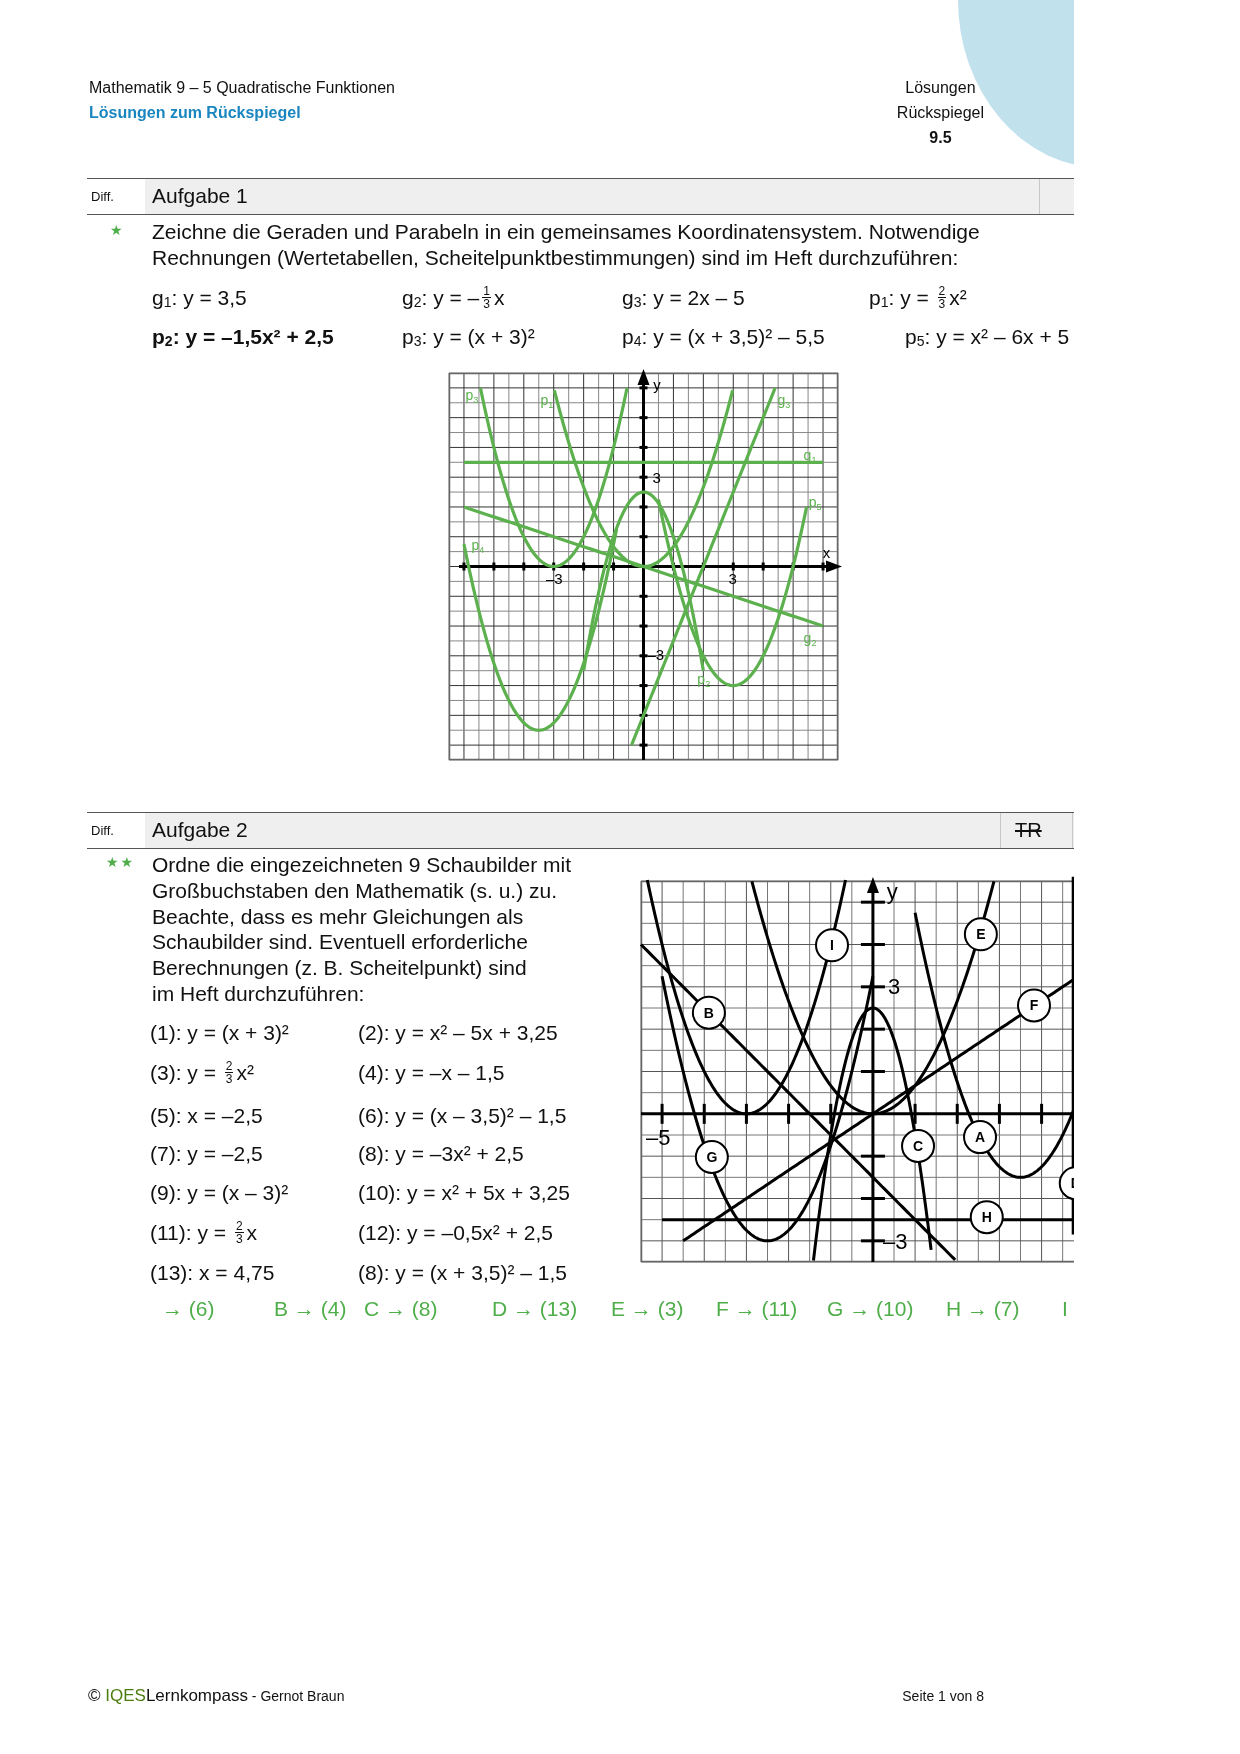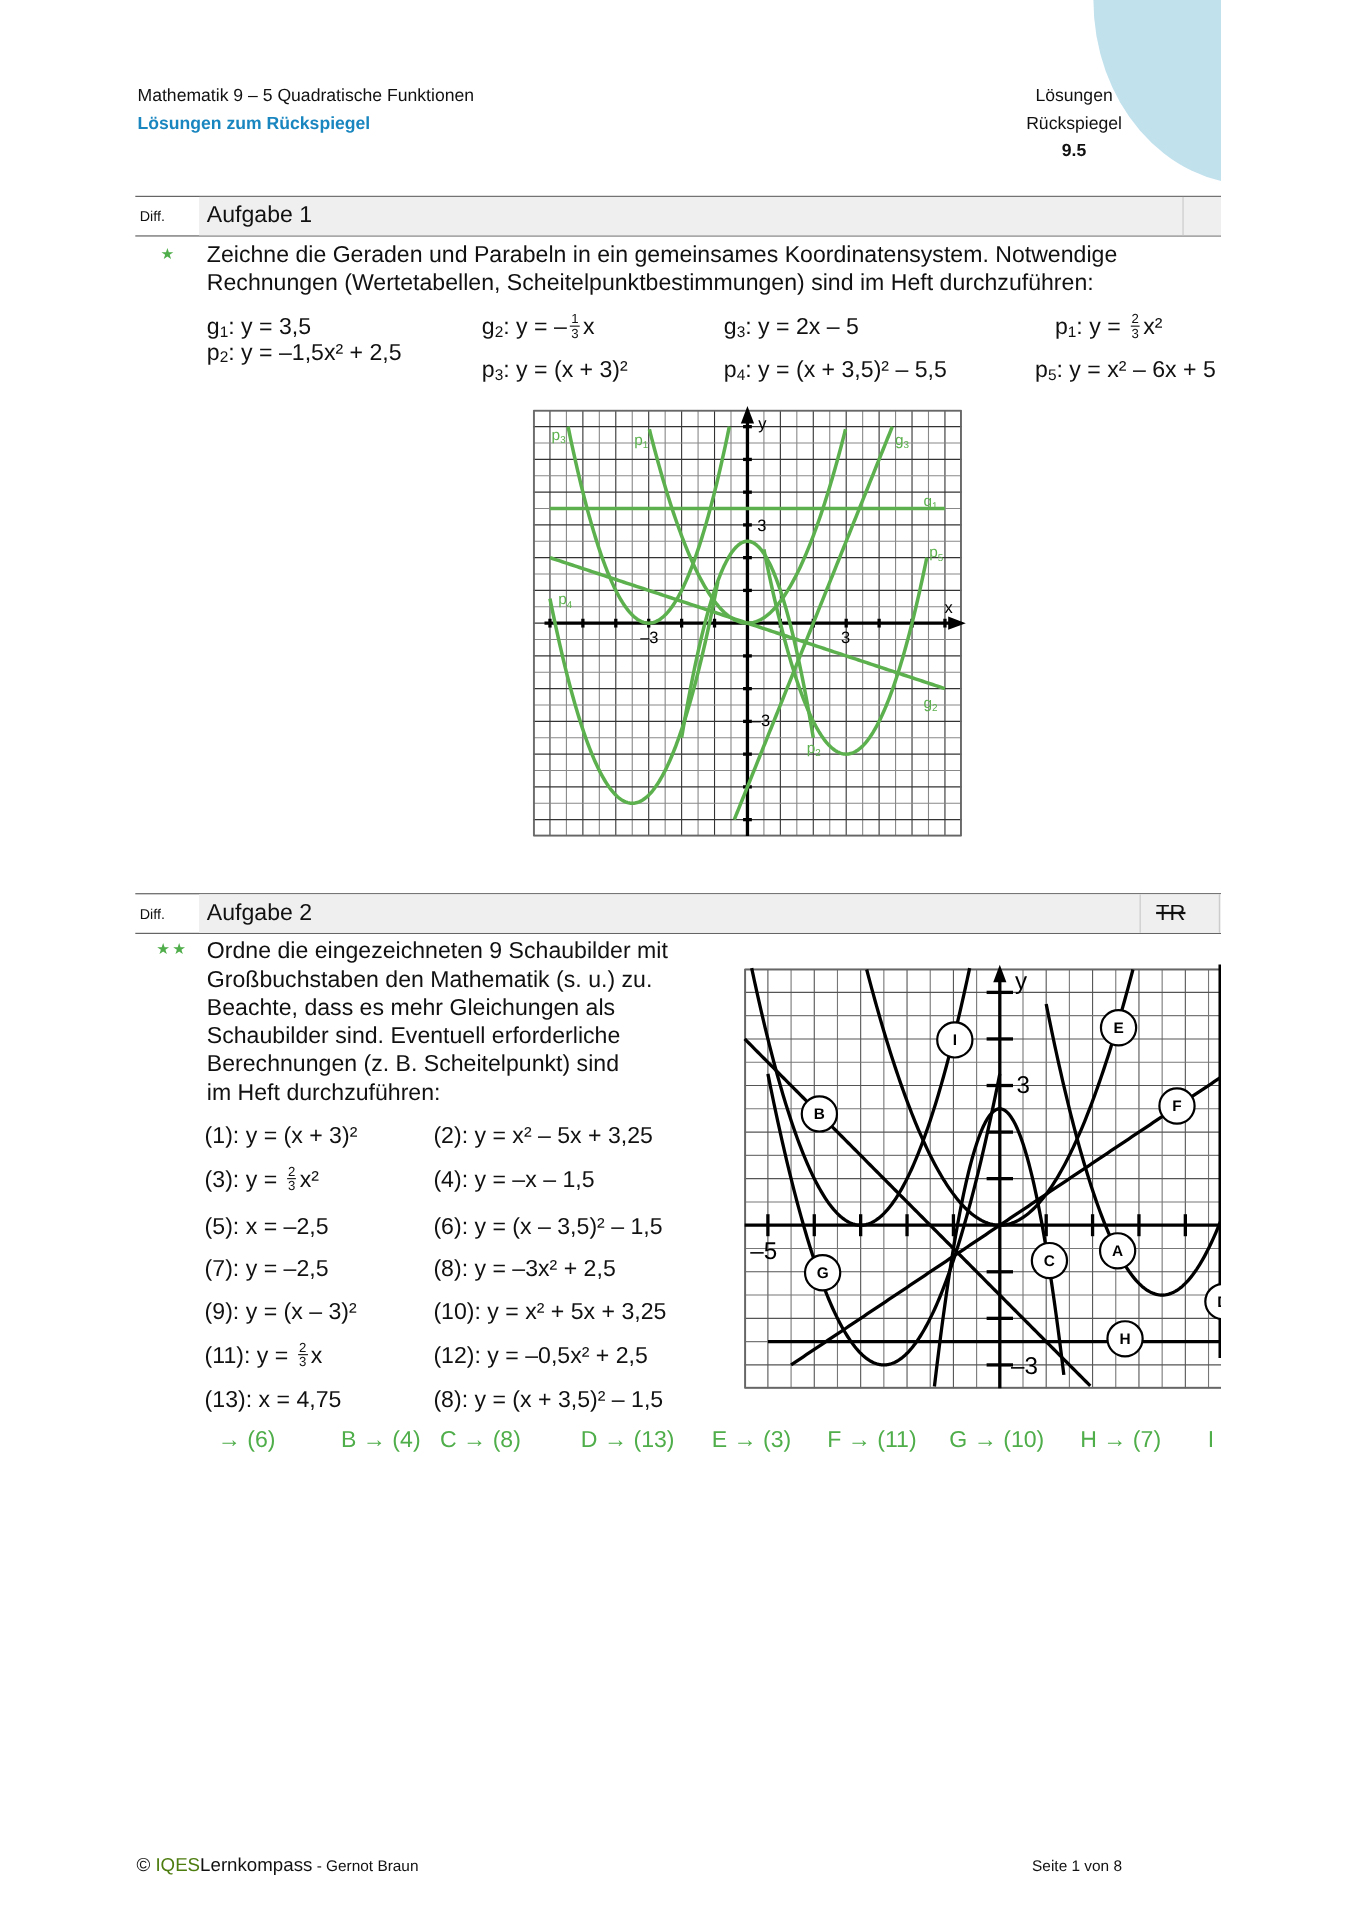--- a/index.html
+++ b/index.html
@@ -1,17 +1,17 @@
 <!DOCTYPE html>
 <html><head>
 <meta charset="utf-8">
 <style>
   html,body{margin:0;padding:0;background:#ffffff;}
   .page{position:relative;width:1074px;height:1754px;overflow:hidden;background:#fff;
-        font-family:"Liberation Sans",sans-serif;color:#111;margin-left:36px;}
+        font-family:"Liberation Sans",sans-serif;color:#111;}
   .corner{position:absolute;left:958px;top:0;width:282px;height:168px;background:#c1e1ed;
           border-bottom-left-radius:145px 168px;}
   .hdr-left{position:absolute;left:89px;top:75px;font-size:16px;line-height:25px;}
   .hdr-sub{color:#1a86c0;font-weight:bold;}
   .hdr-right{position:absolute;right:90px;top:75px;text-align:center;font-size:16px;line-height:25px;}
   .hdr-right .bold{font-weight:bold;}
   .taskbar{position:absolute;left:87px;width:1066px;height:35px;border-top:1.5px solid #555;border-bottom:1.5px solid #555;}
   .taskbar .gray{position:absolute;left:58px;right:0;top:0;bottom:0;background:#efefef;}
   .taskbar .diff{position:absolute;left:4px;top:10px;font-size:13px;}
   .taskbar .title{position:absolute;left:65px;top:5px;font-size:21px;}
@@ -74,27 +74,27 @@
   </div>
   <div class="eq" style="left:402px;top:285px;">
     <span>g</span><sub>2</sub><span>: y = –</span><span class="frac">
         <span class="num">1</span>
         <span>3</span>
       </span><span>x</span>
   </div>
   <div class="eq" style="left:622px;top:285px;">
     <span>g</span><sub>3</sub><span>: y = 2x – 5</span>
   </div>
-  <div class="eq" style="left:923px;top:285px;">
+  <div class="eq" style="left:869px;top:285px;">
     <span>p</span><sub>1</sub><span>: y = </span><span class="frac">
         <span class="num">2</span>
         <span>3</span>
       </span><span>x²</span>
   </div>
-  <div class="eq" style="left:152px;top:308px;">
+  <div class="eq" style="left:152px;top:324px;font-weight:bold;">
     <span>p</span><sub>2</sub><span>: y = –1,5x² + 2,5</span>
   </div>
   <div class="eq" style="left:402px;top:324px;">
     <span>p</span><sub>3</sub><span>: y = (x + 3)²</span>
   </div>
   <div class="eq" style="left:622px;top:324px;text-align:right;">
     <span>p</span><sub>4</sub><span>: y = (x + 3,5)² – 5,5</span>
   </div>
   <div class="eq" style="left:905px;top:324px;">
     <span>p</span><sub>5</sub><span>: y = x² – 6x + 5</span>

